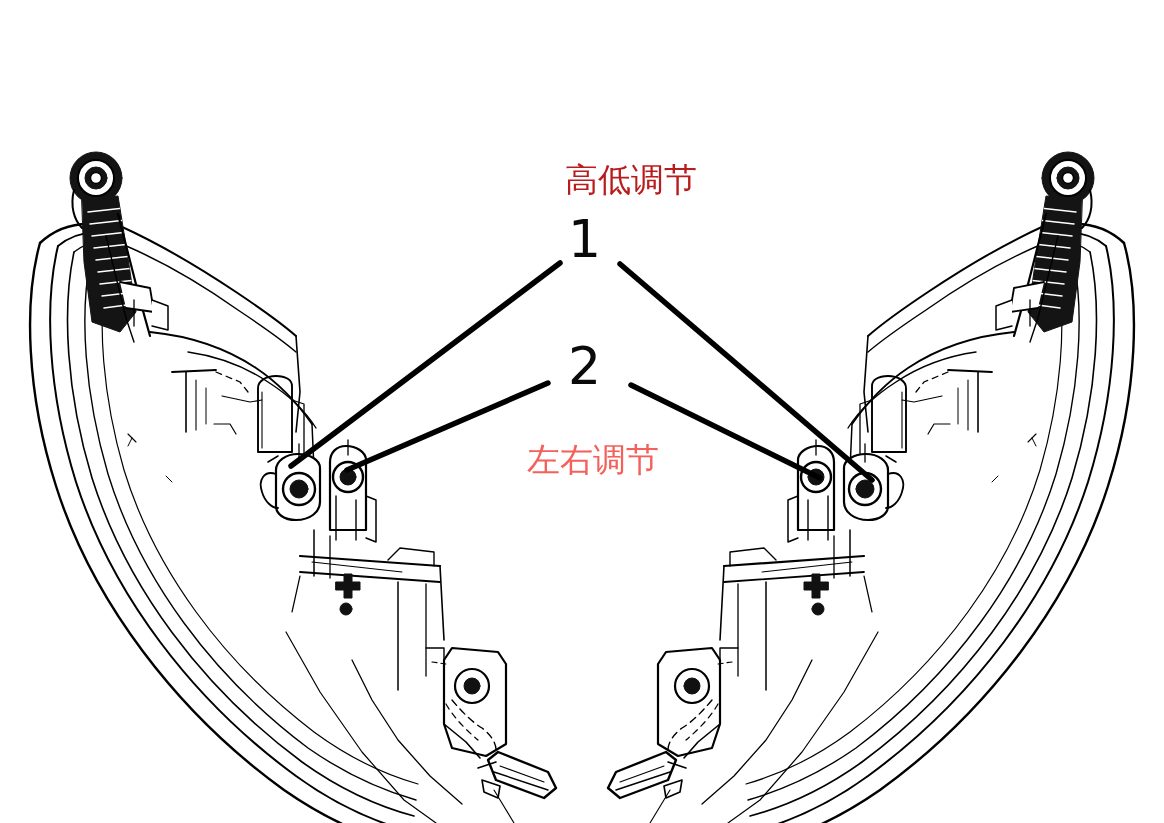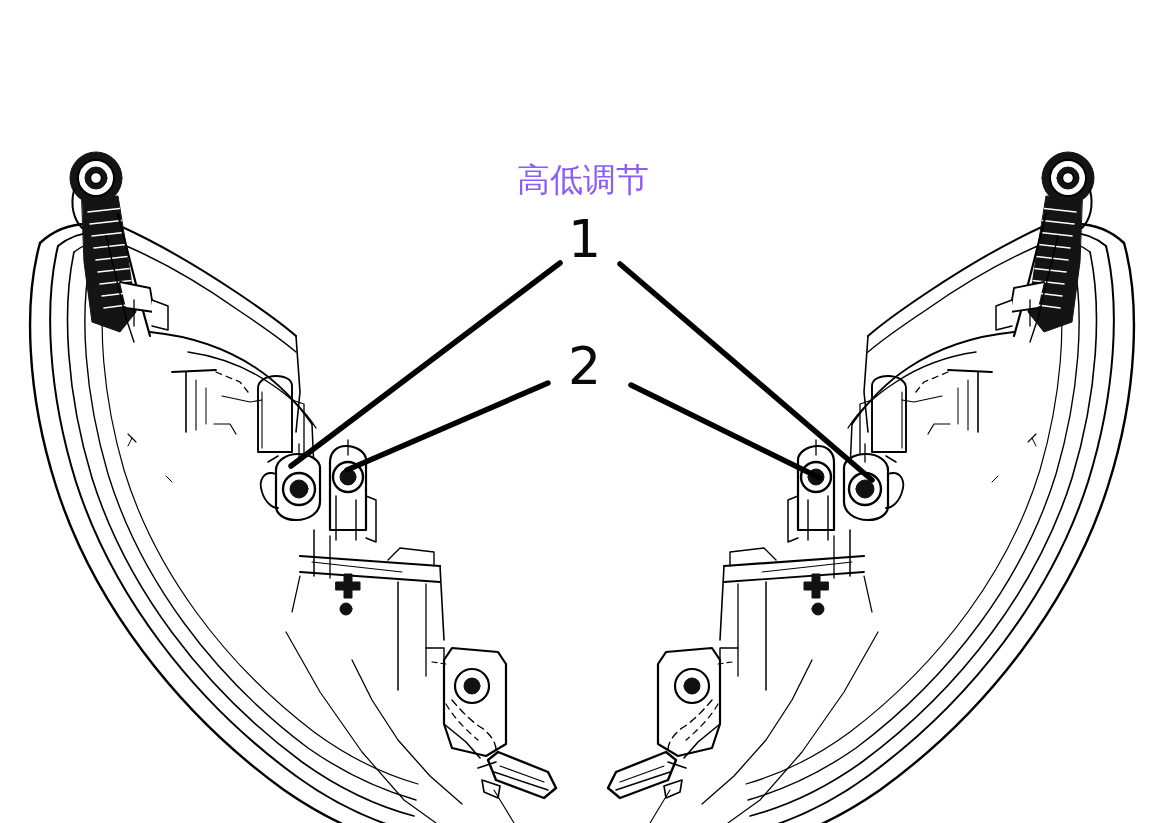--- a/index.html
+++ b/index.html
@@ -332,20 +332,21 @@
       <g stroke="#000" stroke-width="5.5" stroke-linecap="round">
         <line x1="560" y1="263" x2="291" y2="466"></line>
         <line x1="620" y1="264" x2="872" y2="480"></line>
         <line x1="548" y1="383" x2="347" y2="470"></line>
         <line x1="631" y1="385" x2="820" y2="478"></line>
       </g>
 
     </g>
   </svg>
 
-  <div class="label-text" id="label-high-low" style="color:#8b5cf6;">高低调节</div>
-
+  <div class="label-text" id="label-high-low" style="color:#b91c1c;margin-left:48px;">高低调节</div>
+
+  <div class="label-text" id="label-left-right" style="color:#f4605a;">左右调节</div>
 
   <div class="callout-num" id="callout-1">1</div>
 
   <div class="callout-num" id="callout-2">2</div>
 
 </div>
 
 </body></html>

